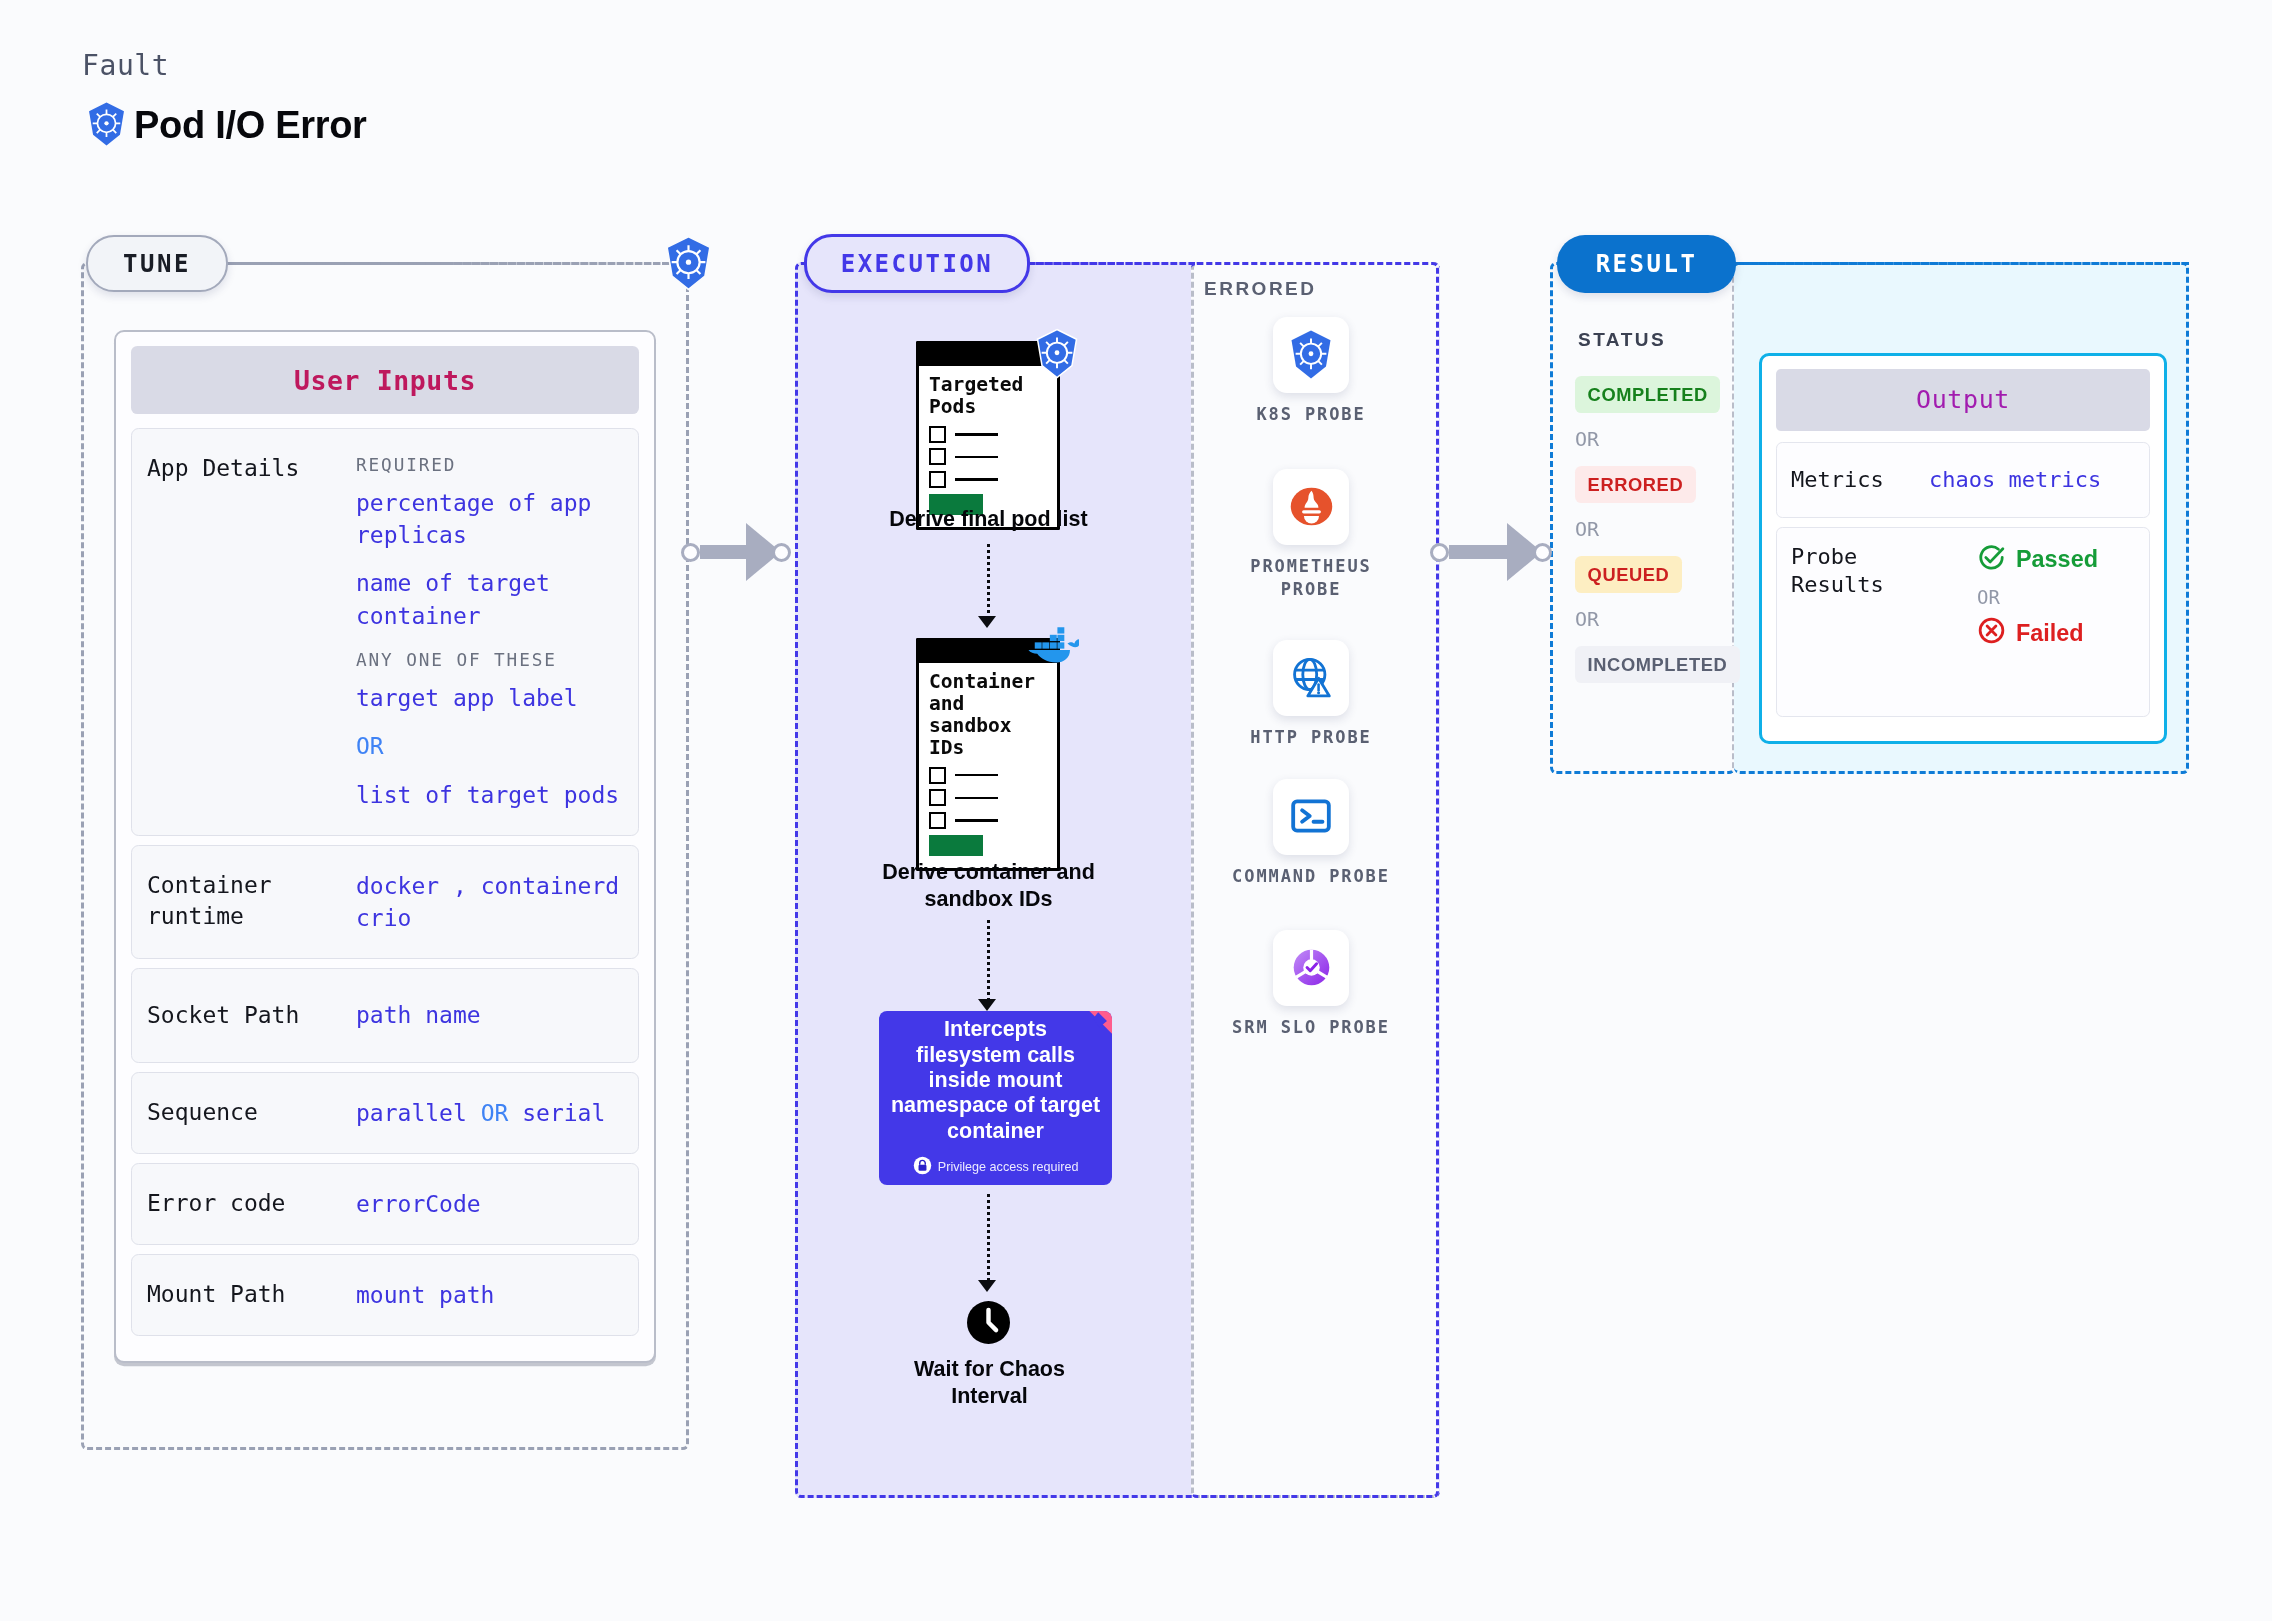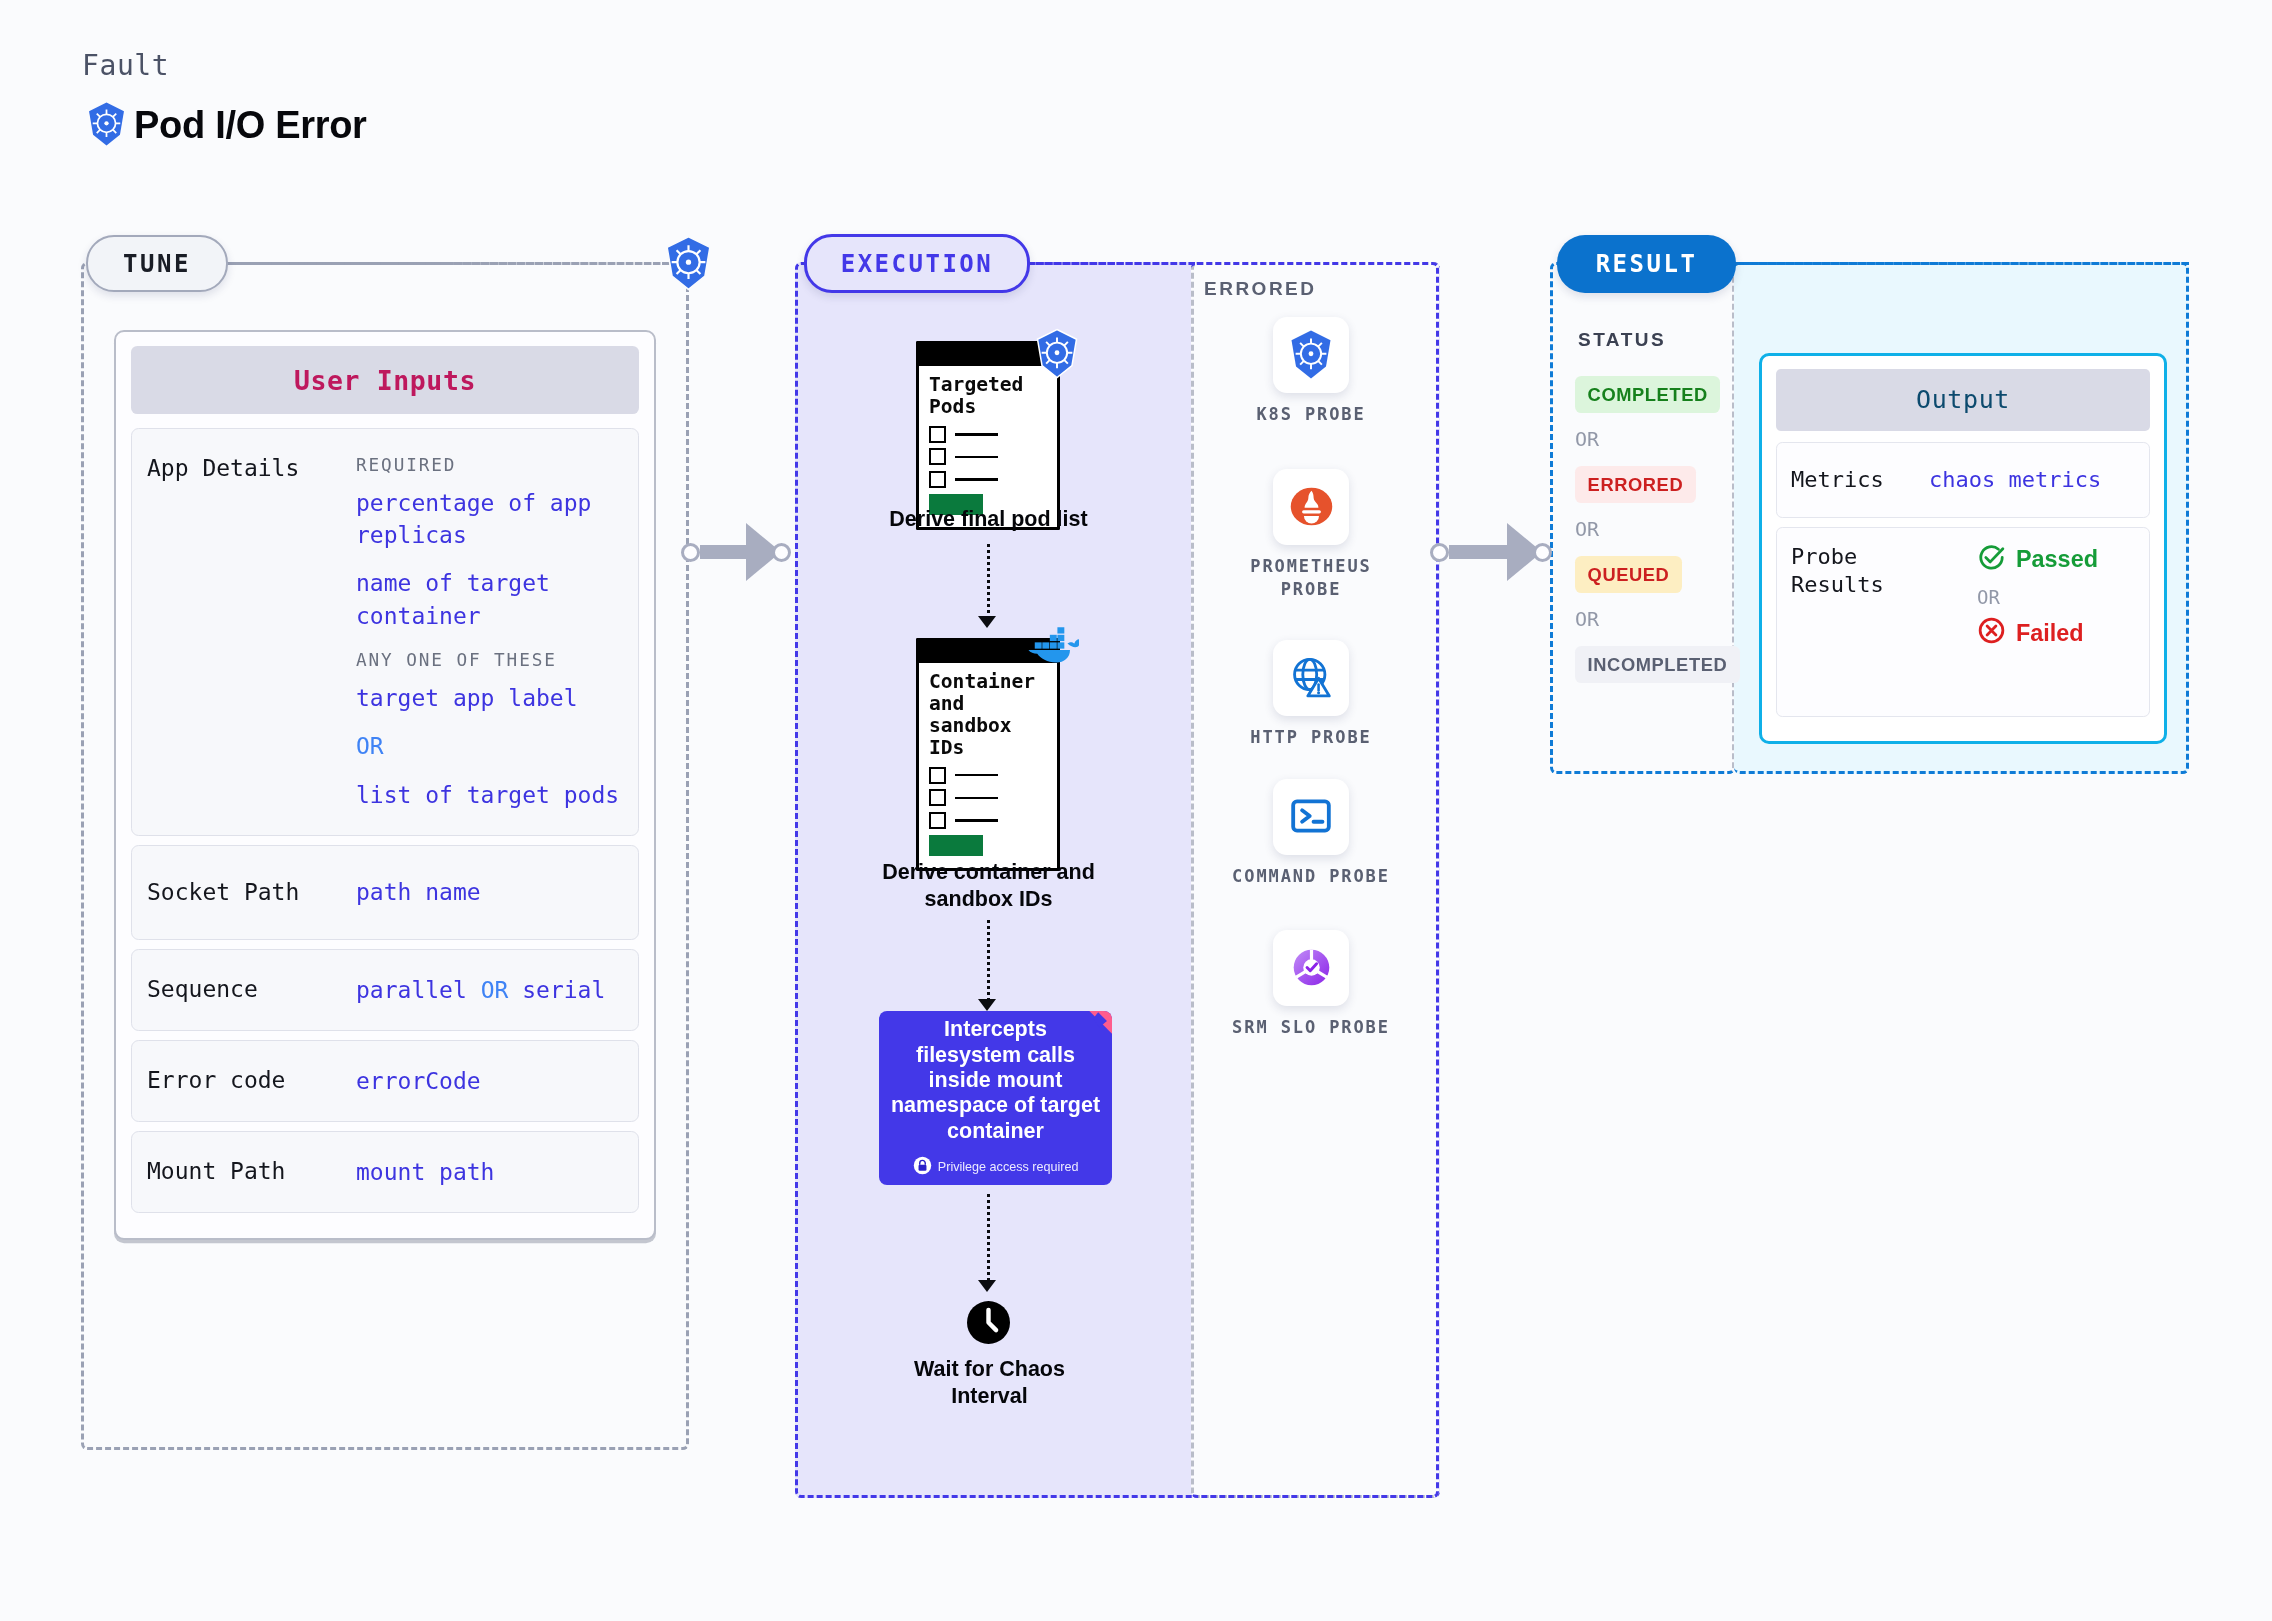--- a/index.html
+++ b/index.html
@@ -183,21 +183,21 @@
   
   .out-card {
     position: absolute; left: 1759px; top: 353px; width: 408px;
     background: #ffffff; border: 3.8px solid #0fb0e8; border-radius: 10px;
     padding: 12.6px 14px 15px 14px;
   }
   .out-head {
     background: #d9dae6; border-radius: 5px; height: 62px;
     display: flex; align-items: center; justify-content: center;
     font-family: "DejaVu Sans Mono", monospace; font-size: 25px;
-    color: #0c4a6e; letter-spacing: 0.6px; margin-bottom: 11.4px;
+    color: #a21caf; letter-spacing: 0.6px; margin-bottom: 11.4px;
   }
   .out-row {
     border: 1.9px solid #e4e6ee; border-radius: 6.3px; background: #fdfdff;
     display: flex; padding: 15px 14px; margin-bottom: 8.8px;
   }
   .out-row .k { width: 138px; flex: none; font-family:"DejaVu Sans Mono", monospace; font-size: 22px; color:#14161d; line-height:1.3; }
   .out-row .v { flex: 1; font-family:"DejaVu Sans Mono", monospace; font-size: 22px; }
   .res-line { display: flex; align-items: center; gap: 10px; }
   .res-line b { font-size: 23.4px; font-family: "Liberation Sans", sans-serif; }
   .pass { color: #159c38; } .fail { color: #dd1f20; }
@@ -283,20 +283,29 @@
         <div class="gap"></div>
         <span class="sub">ANY ONE OF THESE</span>
         <div class="val">target app label</div>
         <div class="gap"></div>
         <div class="or-inline">OR</div>
         <div class="gap"></div>
         <div class="val">list of target pods</div>
       </div>
     </div>
 
+    <div class="ui-row" style="min-height:101px;">
+      <div class="k">Container runtime</div>
+      <div class="v">
+        <div><span class="val">docker</span>
+             <span class="val">,</span>
+             <span class="val">containerd</span></div>
+        <div class="val">crio</div>
+      </div>
+    </div>
 
     <div class="ui-row" style="min-height:95px; align-items:center;">
       <div class="k">Socket Path</div>
       <div class="v val">path name</div>
     </div>
 
     <div class="ui-row" style="min-height:70px; align-items:center;">
       <div class="k">Sequence</div>
       <div class="v">
         <span class="val">parallel</span>

